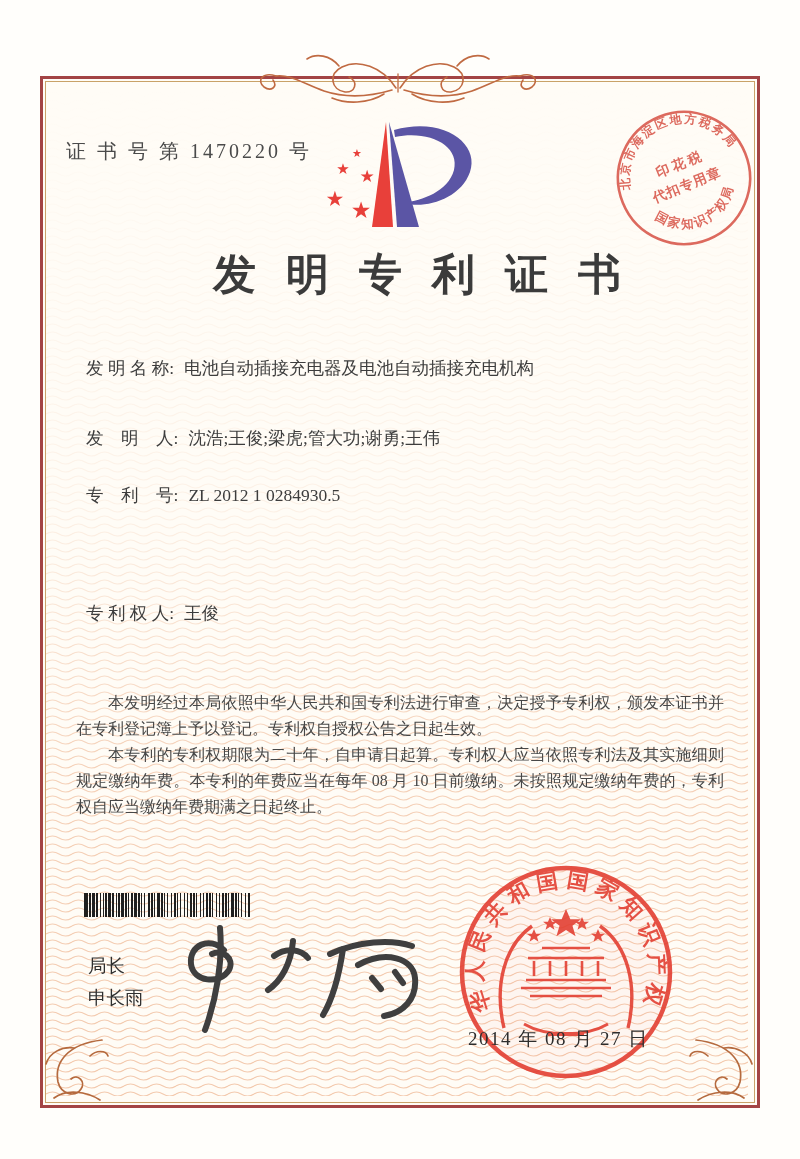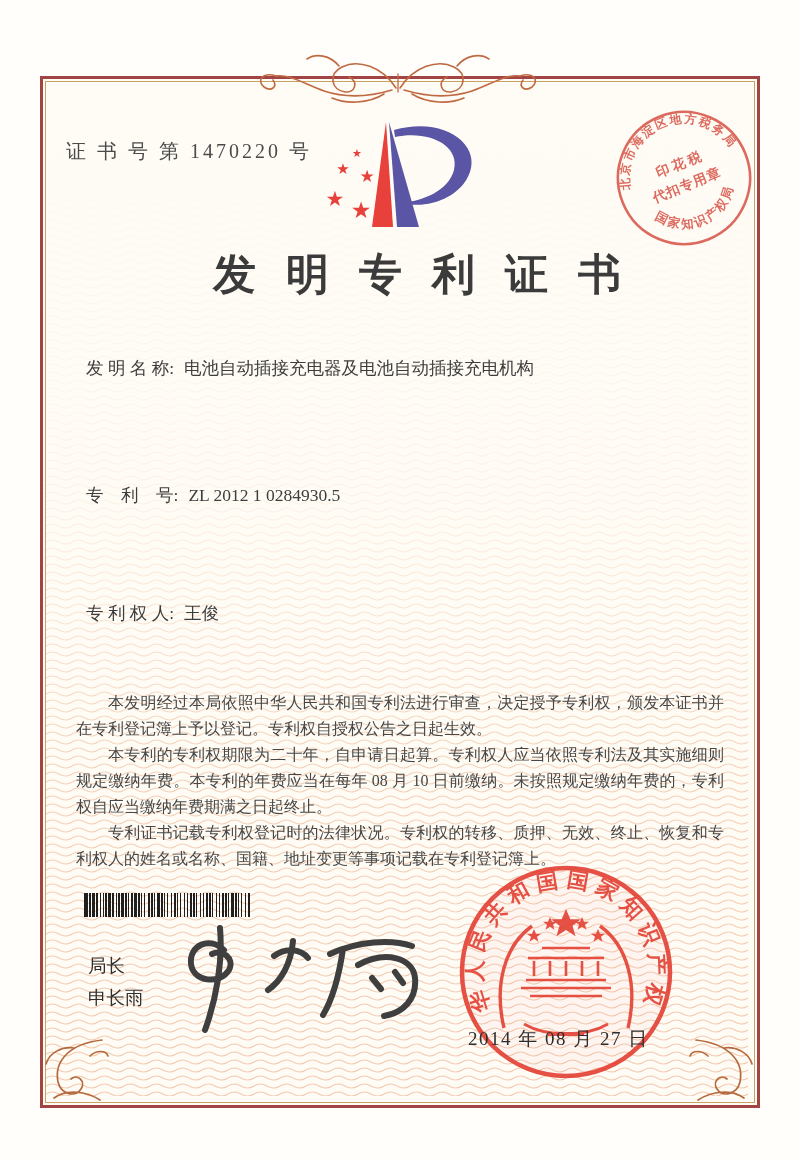--- a/index.html
+++ b/index.html
@@ -131,31 +131,33 @@
     </g>
   </svg>
 
   <div class="layer title-row">
     <span class="title-text">发明专利证书</span>
   </div>
 
   <div class="field" style="top:356px">
     <span class="lbl">发 明 名 称:</span><span class="val">电池自动插接充电器及电池自动插接充电机构</span>
   </div>
+  <div class="field" style="top:426px">
+    <span class="lbl">发　明　人:</span><span class="val">沈浩;王俊;梁虎;管大功;谢勇;王伟</span>
+  </div>
   <div class="field" style="top:483px">
     <span class="lbl">专　利　号:</span><span class="val">ZL 2012 1 0284930.5</span>
   </div>
   <div class="field" style="top:601px">
     <span class="lbl">专 利 权 人:</span><span class="val">王俊</span>
   </div>
 
   <div class="layer body-text">
     <p>本发明经过本局依照中华人民共和国专利法进行审查，决定授予专利权，颁发本证书并在专利登记簿上予以登记。专利权自授权公告之日起生效。</p>
     <p>本专利的专利权期限为二十年，自申请日起算。专利权人应当依照专利法及其实施细则规定缴纳年费。本专利的年费应当在每年 08 月 10 日前缴纳。未按照规定缴纳年费的，专利权自应当缴纳年费期满之日起终止。</p>
-    <p>专利证书记载专利权登记时的法律状况。专利权的转移、质押、无效、终止、恢复和专利权人的姓名或名称、国籍、地址变更等事项记载在专利登记簿上。</p>
   </div>
 
   <div class="layer barcode">
       <span class="bar" style="width: 4px;"></span>
       <span class="gap" style="width: 1px;"></span>
       <span class="bar" style="width: 2px;"></span>
       <span class="gap" style="width: 1px;"></span>
       <span class="bar" style="width: 3px;"></span>
       <span class="gap" style="width: 1px;"></span>
       <span class="bar" style="width: 2px;"></span>

